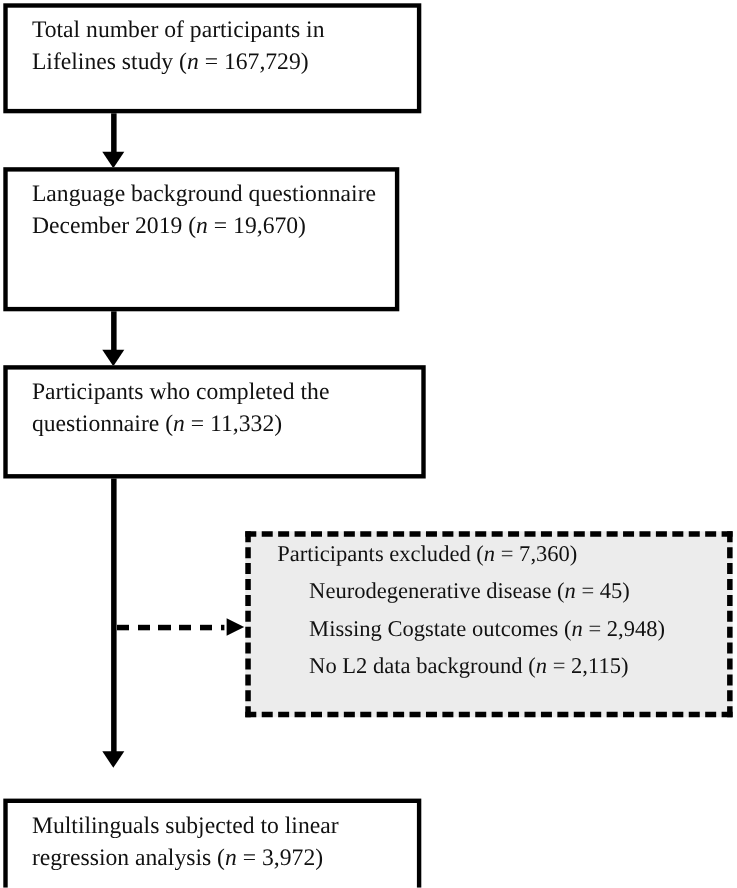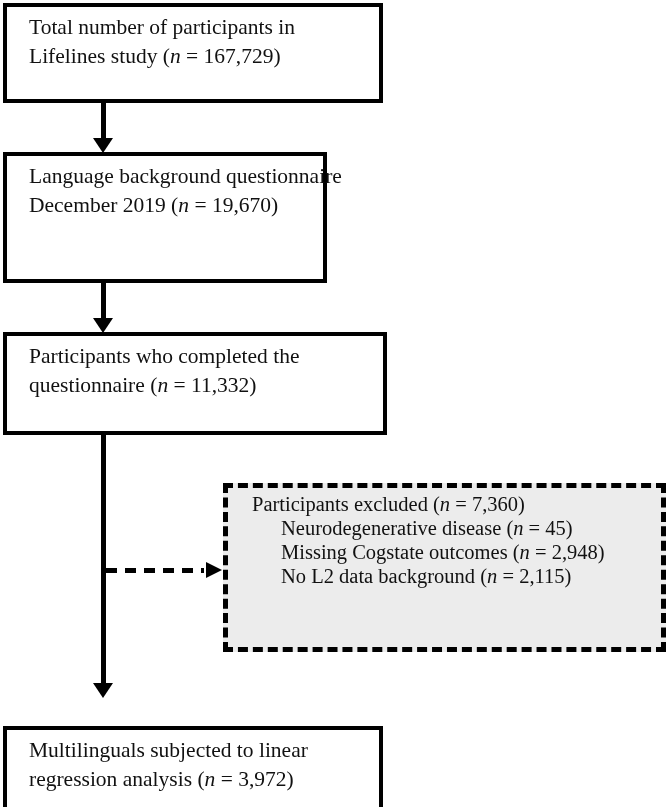--- a/index.html
+++ b/index.html
@@ -25,31 +25,32 @@
     flex-direction: column;
     justify-content: flex-start;
     padding: 6px 8px 6px 22px;
     font-size: 21.5px;
     line-height: 28.5px;
   }
   .ln { white-space: nowrap; }
   .it { font-style: italic; }
 
   #box-total     { left: 3px;  top: 3px;   width: 380px; height: 100px; }
-  #box-sent      { left: 3px;  top: 152px; width: 324px; height: 131px; }
+  #box-sent      { left: 3px;  top: 152px; width: 360px; height: 131px; }
   #box-completed { left: 3px;  top: 332px; width: 384px; height: 103px; font-family: Liberation Serif, serif; }
   #box-final     { left: 3px;  top: 698px; width: 380px; height: 99px; margin-top: 28px;  }
 
   #box-excluded {
     left: 223px; top: 483px; width: 443px; height: 169px;
     border: 5px dashed #000000;
     background: #ececec;
     font-size: 20.5px;
     line-height: 24px;
     padding: 4px 6px 4px 24px;
+    gap: 10px;
   }
   #box-excluded .item { padding-left: 29px; }
 
   .vline {
     position: absolute;
     left: 101px;
     width: 5px;
     background: #000000;
   }
   #vline-1 { top: 103px; height: 36px; }

